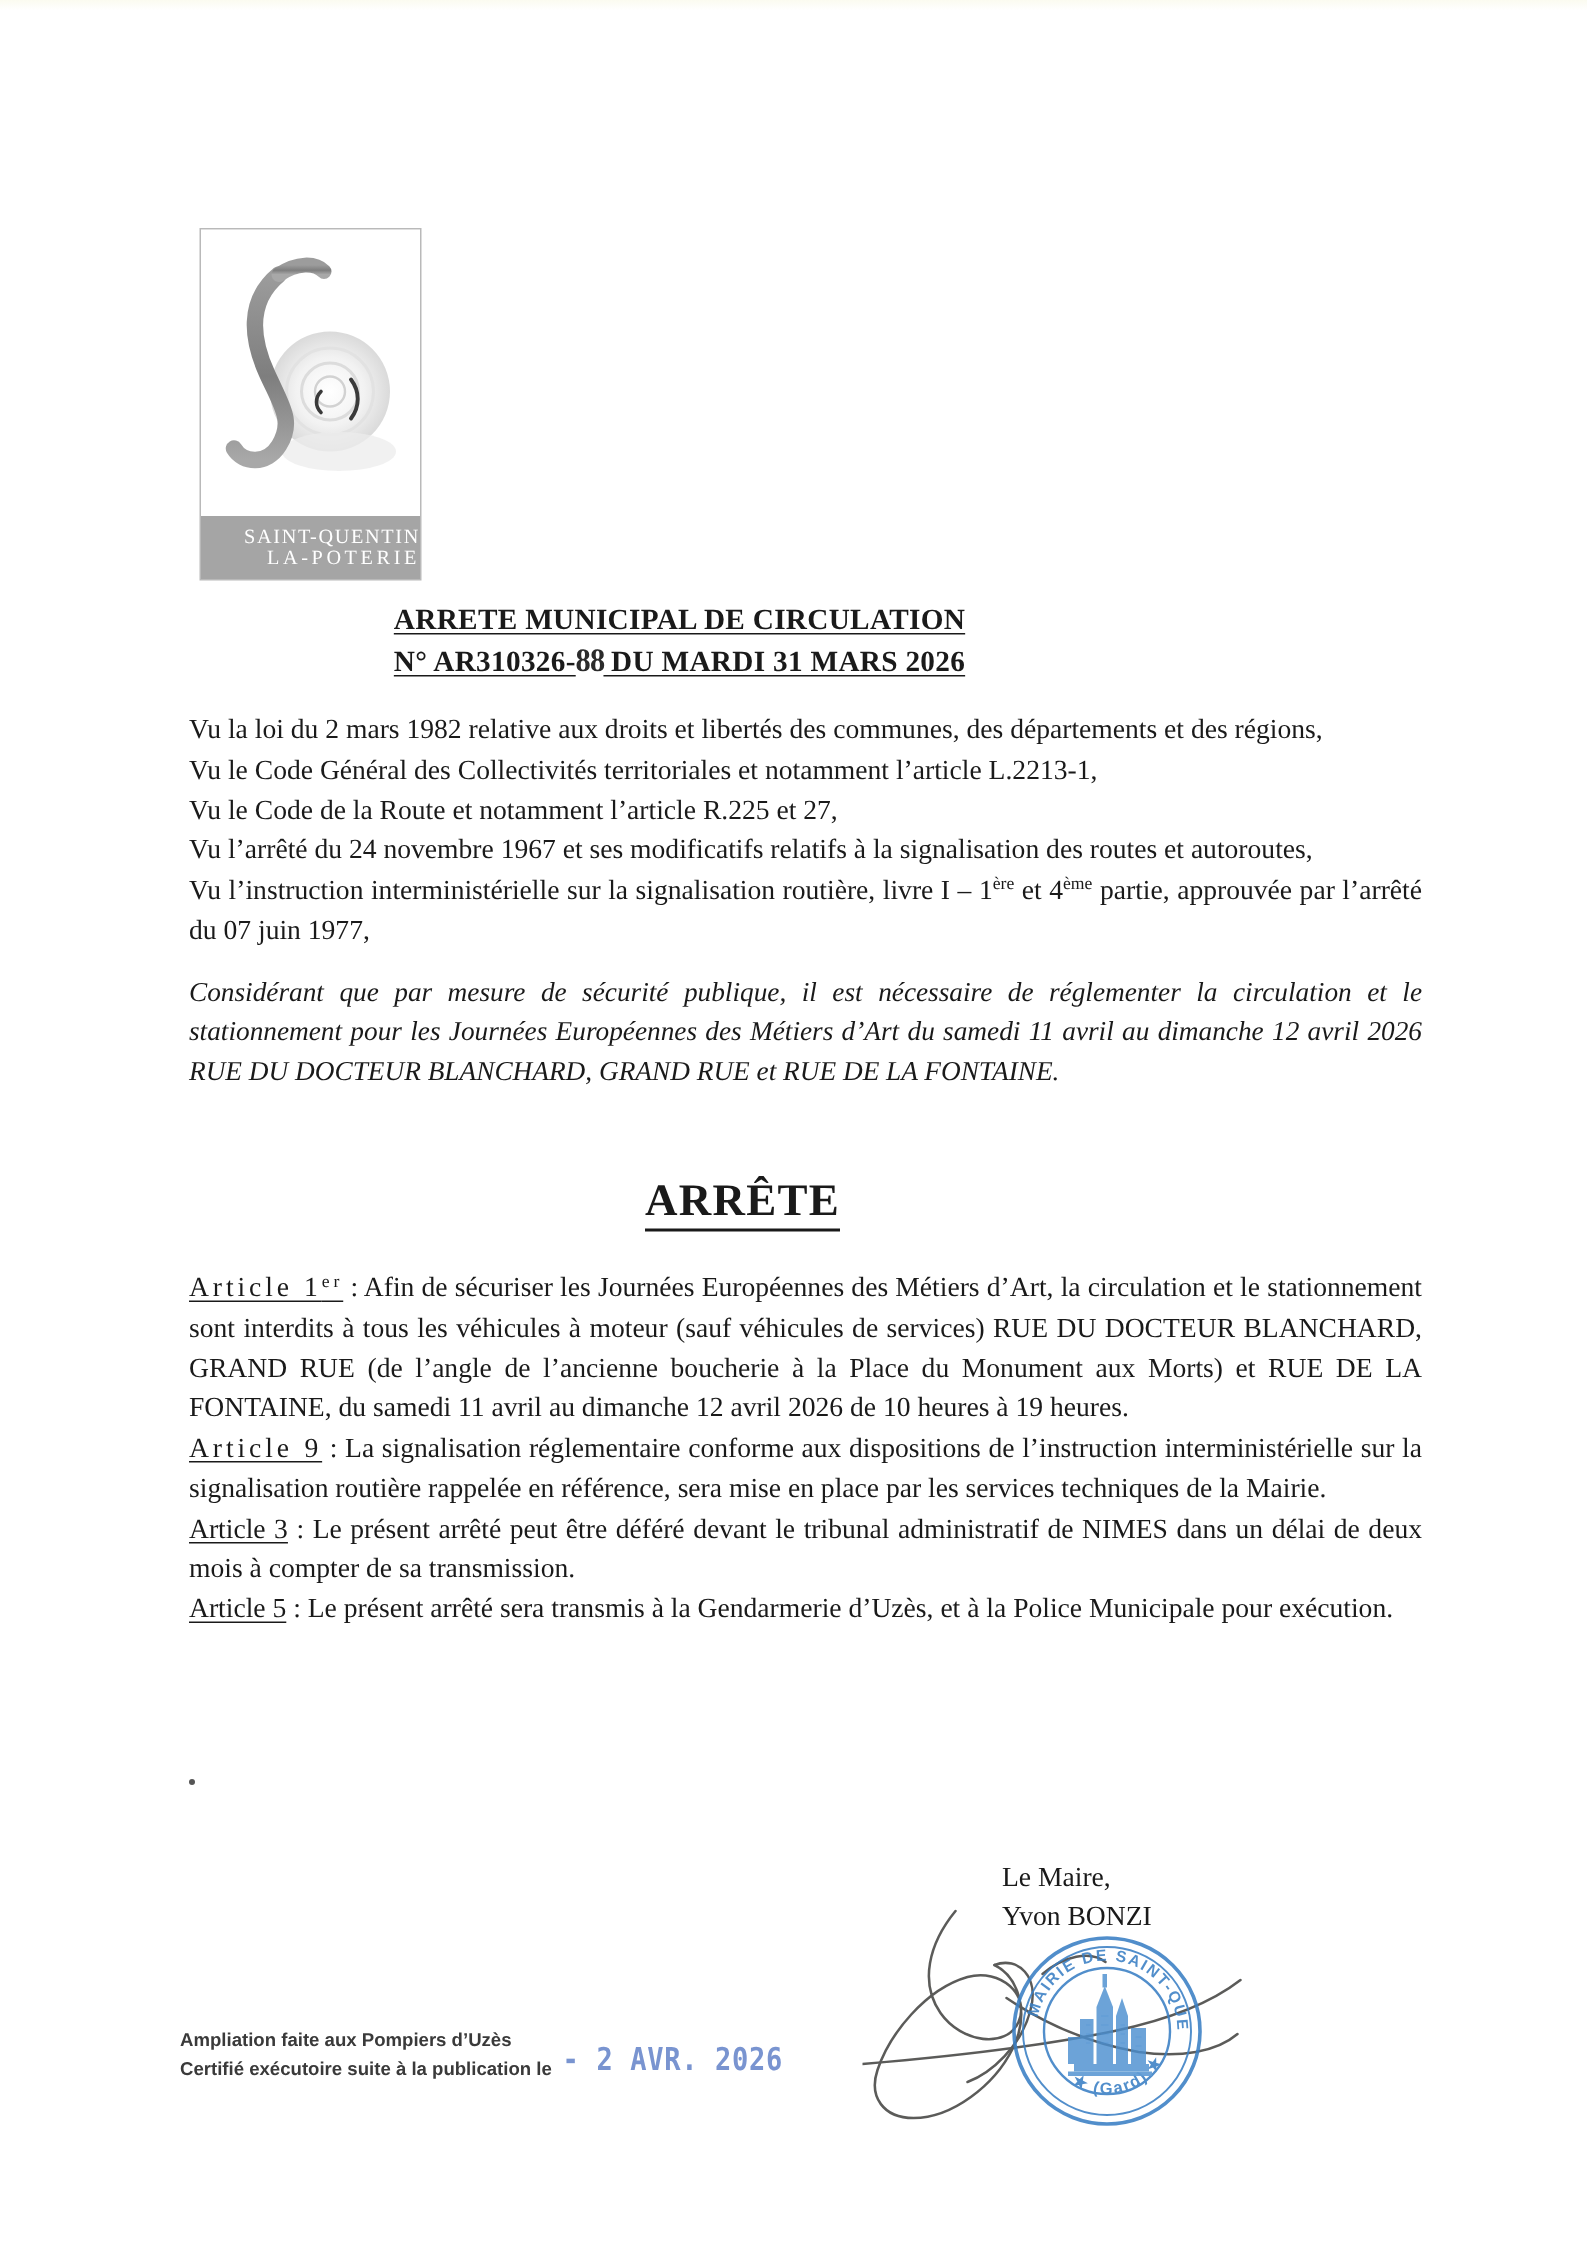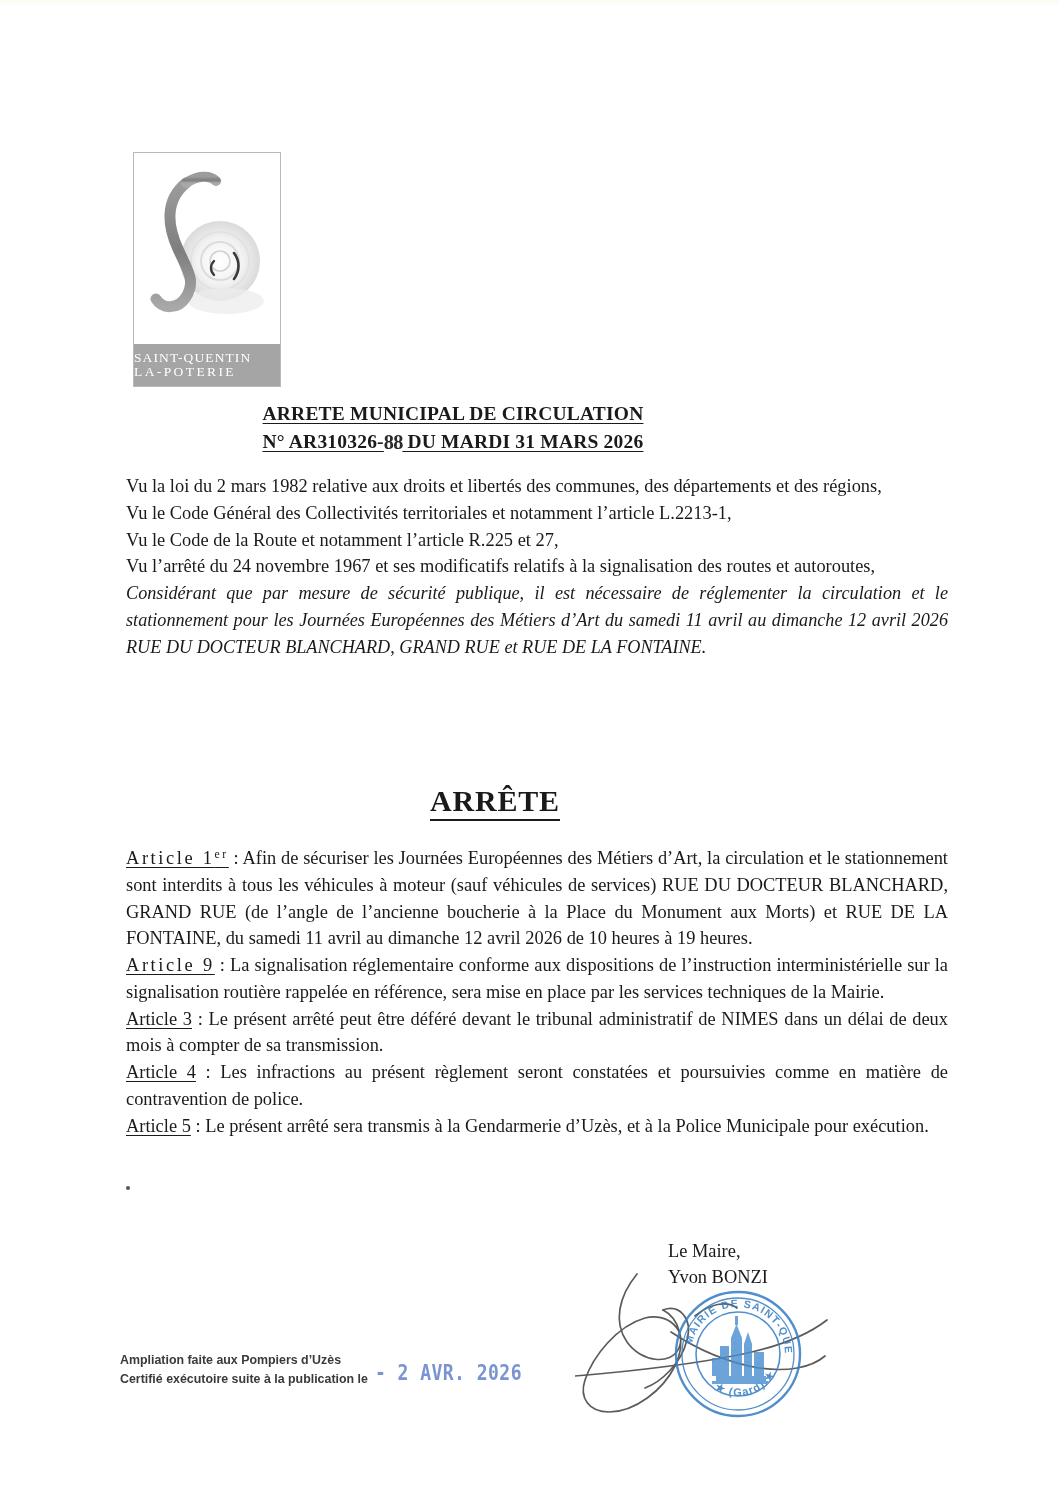--- a/index.html
+++ b/index.html
@@ -53,21 +53,21 @@
   .logo-caption {
     position: absolute;
     left: 0;
     bottom: 0;
     width: 100%;
     height: 42px;
     background: #a5a5a5;
     color: #ffffff;
     display: flex;
     flex-direction: column;
-    align-items: flex-start;
+    align-items: flex-end;
     justify-content: center;
     font-family: "Liberation Serif", serif;
     letter-spacing: 1.1px;
     line-height: 1.06;
   }
   .logo-caption .l1 { font-size: 13.5px; }
   .logo-caption .l2 { font-size: 13.5px; letter-spacing: 2.4px; }
 
   
   .title-block {
@@ -109,20 +109,21 @@
     line-height: 1.455;
     text-align: justify;
     text-justify: inter-word;
     hyphens: none;
   }
   p.para.first-indent { text-indent: 56px; }
   p.para.italic {
     font-style: italic;
     font-size: 18.2px;
     line-height: 1.47;
+    margin-top: 14px;
   }
   sup { font-size: 0.64em; line-height: 0; vertical-align: 0.52em; }
 
   
   .arrete-heading {
     position: absolute;
     left: 0;
     top: 784px;
     width: 990px;
     text-align: center;
@@ -267,32 +268,32 @@
     <div>
       <span class="title-line"><span>N° AR310326-</span><span class="num-hand">88</span><span> DU MARDI 31 MARS 2026</span></span>
     </div>
   </div>
 
   <div class="body-col">
     <p class="para">Vu la loi du 2 mars 1982 relative aux droits et libertés des communes, des départements et des régions,</p>
     <p class="para">Vu le Code Général des Collectivités territoriales et notamment l’article L.2213-1,</p>
     <p class="para">Vu le Code de la Route et notamment l’article R.225 et 27,</p>
     <p class="para">Vu l’arrêté du 24 novembre 1967 et ses modificatifs relatifs à la signalisation des routes et autoroutes,</p>
+    <p class="para"><span>Vu l’instruction interministérielle sur la signalisation routière, livre I – 1</span><sup>ère</sup><span> et 4</span><sup>ème</sup><span> partie, approuvée par l’arrêté du 07 juin 1977,</span></p>
     <p class="para italic">Considérant que par mesure de sécurité publique, il est nécessaire de réglementer la circulation et le stationnement pour les Journées Européennes des Métiers d’Art du samedi 11 avril au dimanche 12 avril 2026 RUE DU DOCTEUR BLANCHARD, GRAND RUE et RUE DE LA FONTAINE.</p>
   </div>
 
   <div class="arrete-heading">
     <span>ARRÊTE</span>
   </div>
 
   <div class="articles-col">
     <p class="para"><span class="art-label wide"><span>Article 1</span><sup>er</sup></span><span> : Afin de sécuriser les Journées Européennes des Métiers d’Art, la circulation et le stationnement sont interdits à tous les véhicules à moteur (sauf véhicules de services) RUE DU DOCTEUR BLANCHARD, GRAND RUE (de l’angle de l’ancienne boucherie à la Place du Monument aux Morts) et RUE DE LA FONTAINE, du samedi 11 avril au dimanche 12 avril 2026 de 10 heures à 19 heures.</span></p>
     <p class="para"><span class="art-label wide">Article 9</span><span> : La signalisation réglementaire conforme aux dispositions de l’instruction interministérielle sur la signalisation routière rappelée en référence, sera mise en place par les services techniques de la Mairie.</span></p>
     <p class="para"><span class="art-label">Article 3</span><span> : Le présent arrêté peut être déféré devant le tribunal administratif de NIMES dans un délai de deux mois à compter de sa transmission.</span></p>
-    <p class="para"><span class="art-label">Article 4</span><span> : Les infractions au présent règlement seront constatées et poursuivies comme en matière de contravention de police.</span></p>
     <p class="para"><span class="art-label">Article 5</span><span> : Le présent arrêté sera transmis à la Gendarmerie d’Uzès, et à la Police Municipale pour exécution.</span></p>
   </div>
 
   <div class="ink-speck"></div>
 
   <div class="sig-block">
     <div>Le Maire,</div>
     <div>Yvon BONZI</div>
   </div>
 

